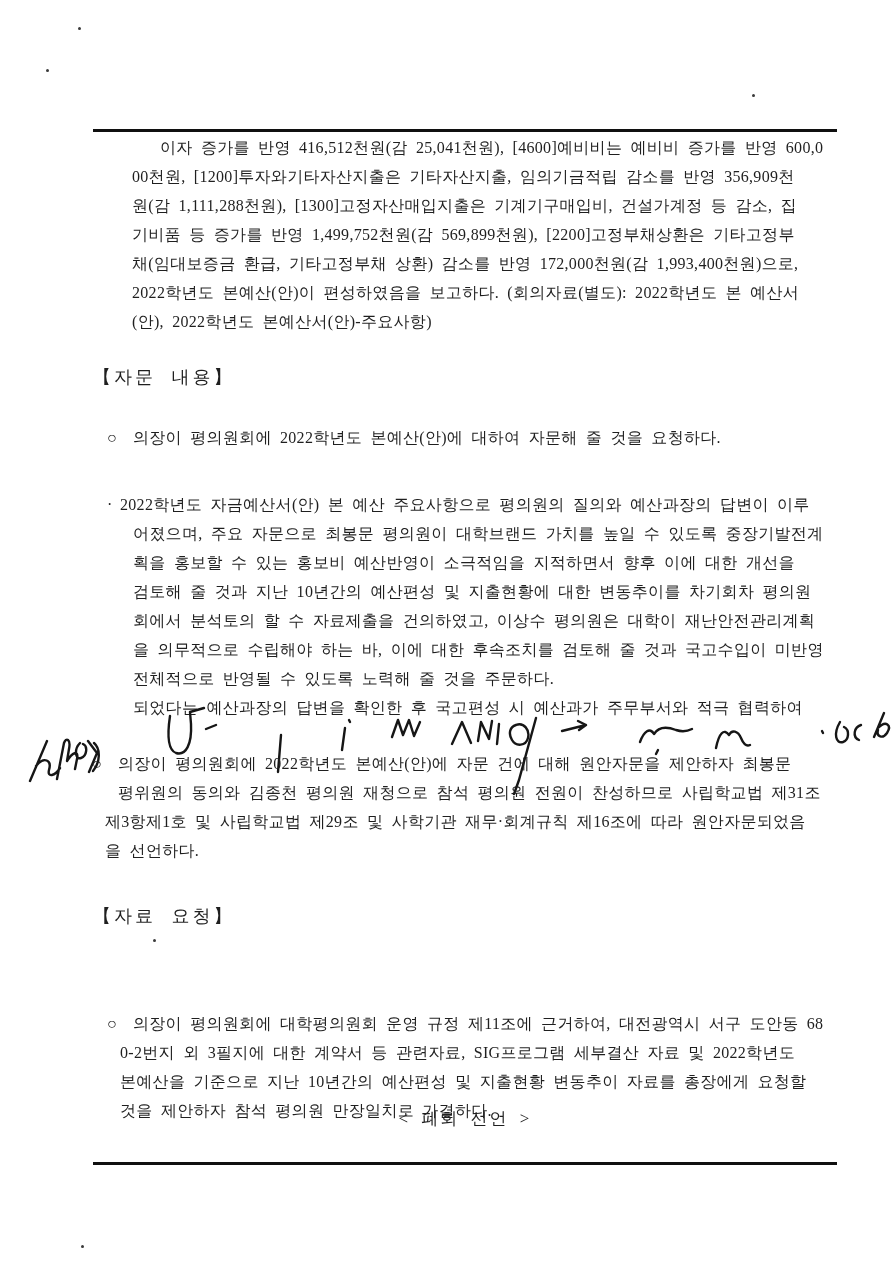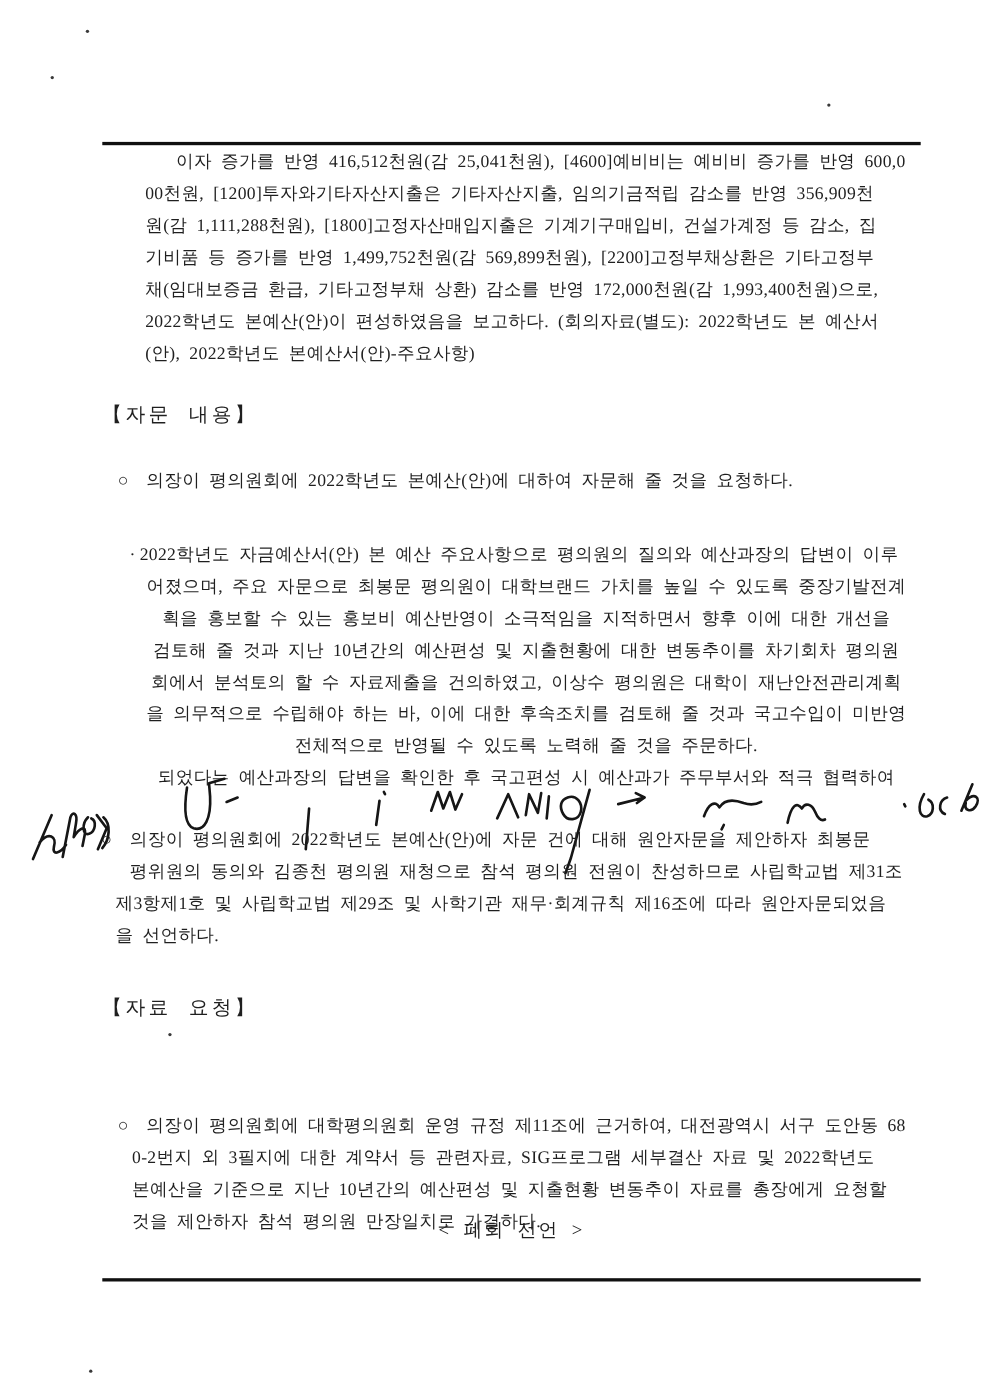--- a/index.html
+++ b/index.html
@@ -26,21 +26,21 @@
     position:absolute;left:93px;width:744px;text-align:left;
     font-size:18px;letter-spacing:3px;word-spacing:8px;white-space:nowrap;
   }
   .closing{
     position:absolute;left:93px;width:744px;text-align:center;
     font-size:17px;letter-spacing:2px;word-spacing:5px;white-space:nowrap;
   }
   #para1{left:132px;top:133px;}
   #hdr-consult{top:365px;}
   #para-consult{left:107px;top:423px;}
-  #para-discussion{left:107px;top:490px;text-align:center;}
+  #para-discussion{left:107px;top:490px;}
   #para-resolution{left:92px;top:749px;}
   #hdr-data{top:904px;}
   #para-datarequest{left:107px;top:1009px;}
   #closing{top:1107px;}
   .handwriting{position:absolute;left:0;top:700px;}
   .handwriting path{fill:none;stroke:var(--ink);stroke-width:2.4;stroke-linecap:round;stroke-linejoin:round;}
   .speck{position:absolute;width:3px;height:3px;border-radius:50%;background:#3a3a3a;}
 </style>
 </head>
 <body>
@@ -51,21 +51,21 @@
   <div class="speck" style="left:46px;top:69px"></div>
   <div class="speck" style="left:752px;top:94px"></div>
   <div class="speck" style="left:153px;top:939px"></div>
   <div class="speck" style="left:81px;top:1245px"></div>
 
   <div class="rule rule-top"></div>
 
   <div class="para" id="para1">
     <div class="line indent">이자 증가를 반영 416,512천원(감 25,041천원), [4600]예비비는 예비비 증가를 반영 600,0</div>
     <div class="line">00천원, [1200]투자와기타자산지출은 기타자산지출, 임의기금적립 감소를 반영 356,909천</div>
-    <div class="line">원(감 1,111,288천원), [1800]고정자산매입지출은 기계기구매입비, 건설가계정 등 감소, 집</div>
+    <div class="line">원(감 1,111,288천원), [1300]고정자산매입지출은 기계기구매입비, 건설가계정 등 감소, 집</div>
     <div class="line">기비품 등 증가를 반영 1,499,752천원(감 569,899천원), [2200]고정부채상환은 기타고정부</div>
     <div class="line">채(임대보증금 환급, 기타고정부채 상환) 감소를 반영 172,000천원(감 1,993,400천원)으로,</div>
     <div class="line">2022학년도 본예산(안)이 편성하였음을 보고하다. (회의자료(별도): 2022학년도 본 예산서</div>
     <div class="line">(안), 2022학년도 본예산서(안)-주요사항)</div>
   </div>
 
   <div class="section-header" id="hdr-consult">【자문 내용】</div>
 
   <div class="para" id="para-consult">
     <div class="line">

